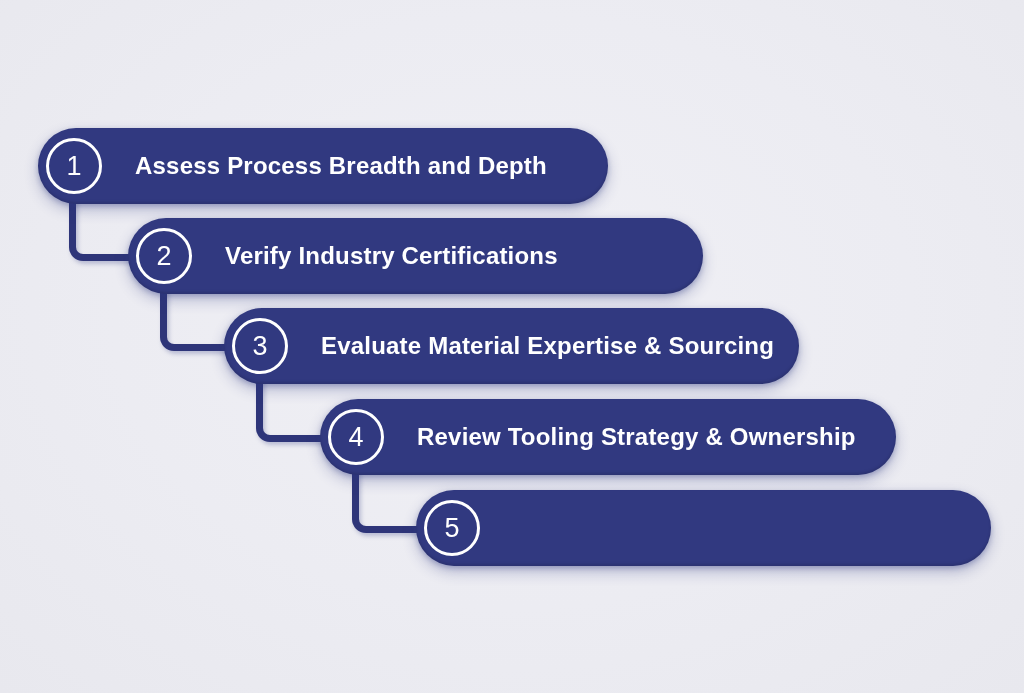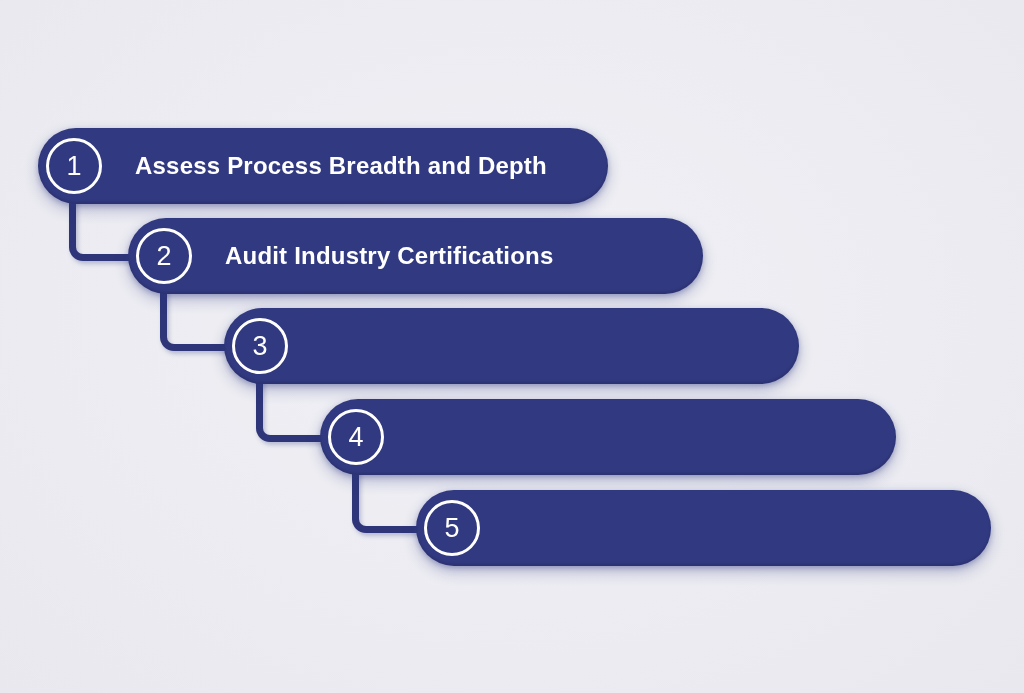--- a/index.html
+++ b/index.html
@@ -84,28 +84,30 @@
   <div class="connector c3"></div>
   <div class="connector c4"></div>
 
   <div class="pill p1">
     <div class="badge">1</div>
     <div class="label">Assess Process Breadth and Depth</div>
   </div>
 
   <div class="pill p2">
     <div class="badge">2</div>
-    <div class="label">Audit Industry Certifications</div>
+    <div class="label">Verify Industry Certifications</div>
   </div>
 
   <div class="pill p3">
     <div class="badge">3</div>
+    <div class="label">Evaluate Material Expertise &amp; Sourcing</div>
   </div>
 
   <div class="pill p4">
     <div class="badge">4</div>
+    <div class="label">Review Tooling Strategy &amp; Ownership</div>
   </div>
 
   <div class="pill p5">
     <div class="badge">5</div>
   </div>
 
 </div>
 
 </body></html>

